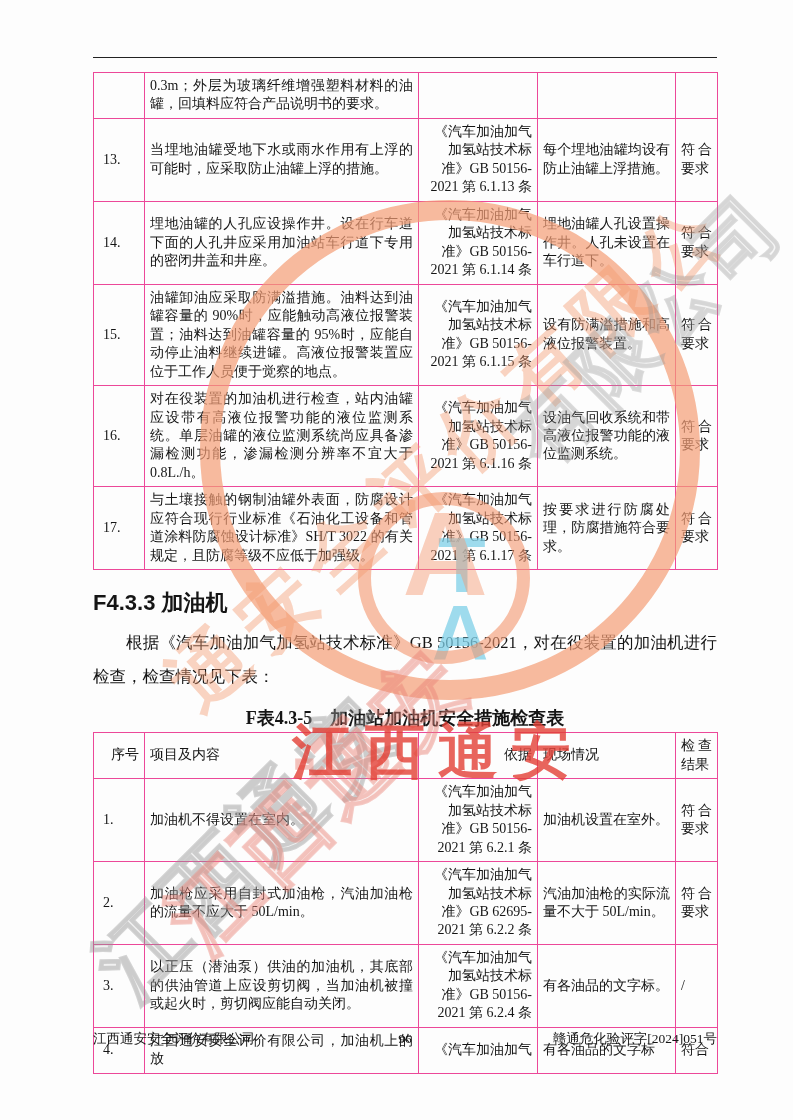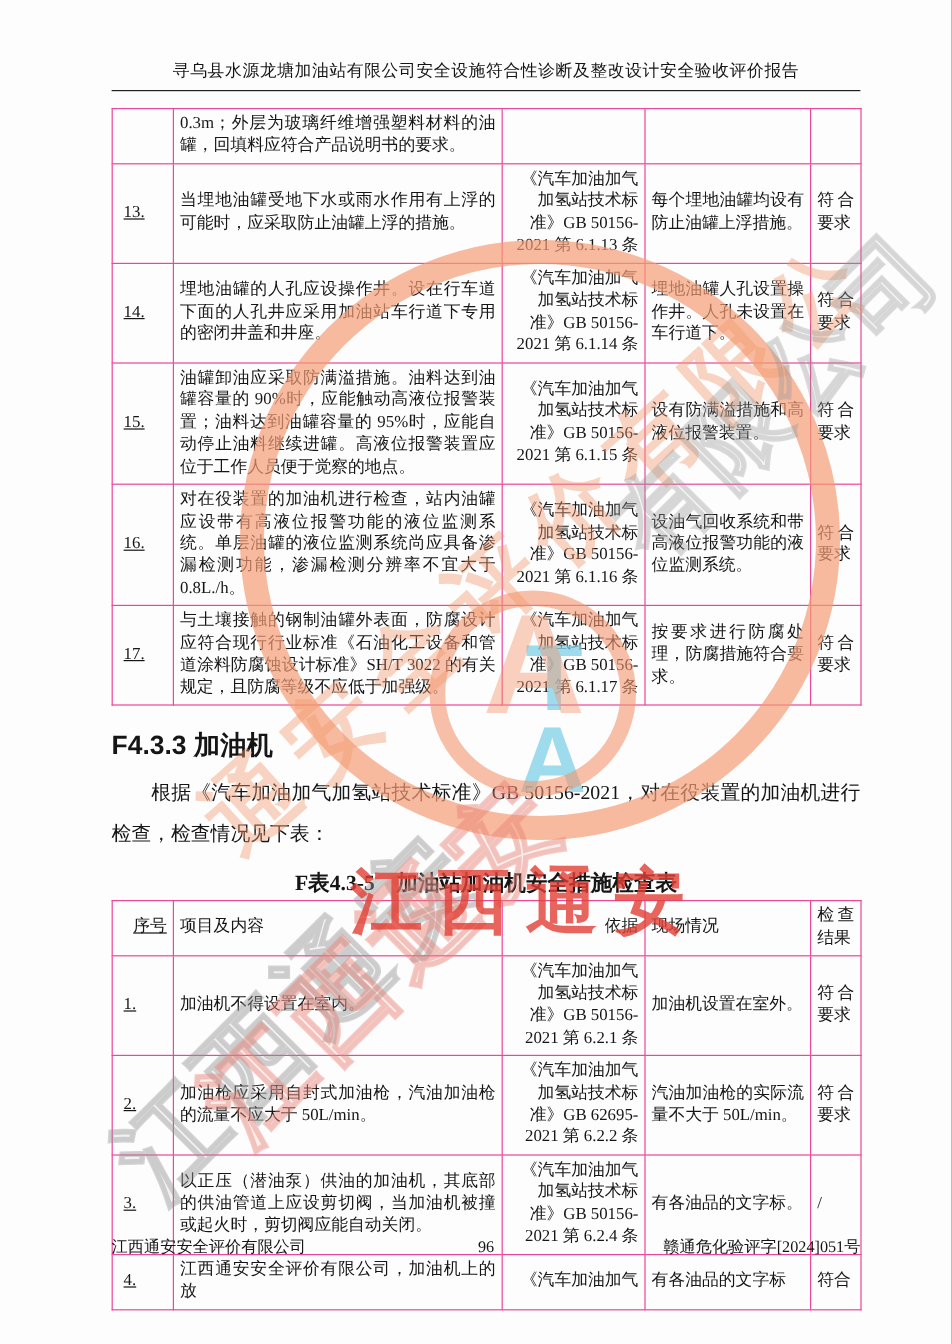--- a/index.html
+++ b/index.html
@@ -17,21 +17,21 @@
 
   table { border-collapse:collapse; width:624px; table-layout:fixed; }
   .tbl1 { margin-top:14px; }
   .tbl2 { margin-top:2px; }
   td, th {
     border:1px solid #ec4899; padding:4px 5px; font-size:14px;
     line-height:1.32; vertical-align:middle; font-weight:normal;
     word-wrap:break-word; overflow-wrap:break-word;
   }
   th { text-align:right; }
-  td.c0, th.c0 { padding-left:9px;text-decoration:underline; }
+  td.c0, th.c0 { padding-left:9px; }
   td.c1, th.c1 { text-align:justify; }
   td.c3, th.c3 { text-align:justify; }
   td.c4, th.c4 { text-align:justify; }
   td.c2, th.c2 { text-align:right; }
 
   .section-heading { margin:18px 0 0; font-size:22px; font-weight:bold;
     font-family:"Liberation Sans","DejaVu Sans",sans-serif; }
   .para { margin-top:8px; font-size:16.5px; line-height:34px;
     text-indent:33px; text-align:justify; }
   .tbl-title { margin-top:12px; text-align:center; font-weight:bold; font-size:18px; }
@@ -89,21 +89,20 @@
     color:rgba(150,150,150,0.08); -webkit-text-stroke:2px rgba(150,150,150,0.32);
   }
 </style>
 </head>
 <body>
 
 <div class="page">
 
   <div class="content">
     <div class="doc-header">
-      <div class="title">寻乌县水源龙塘加油站有限公司安全设施符合性诊断及整改设计安全验收评价报告</div>
       <div class="header-rule"></div>
     </div>
 
     <table class="tbl1">
       <colgroup>
           <col style="width: 51px;">
           <col style="width: 274px;">
           <col style="width: 119px;">
           <col style="width: 138px;">
           <col style="width: 42px;">

